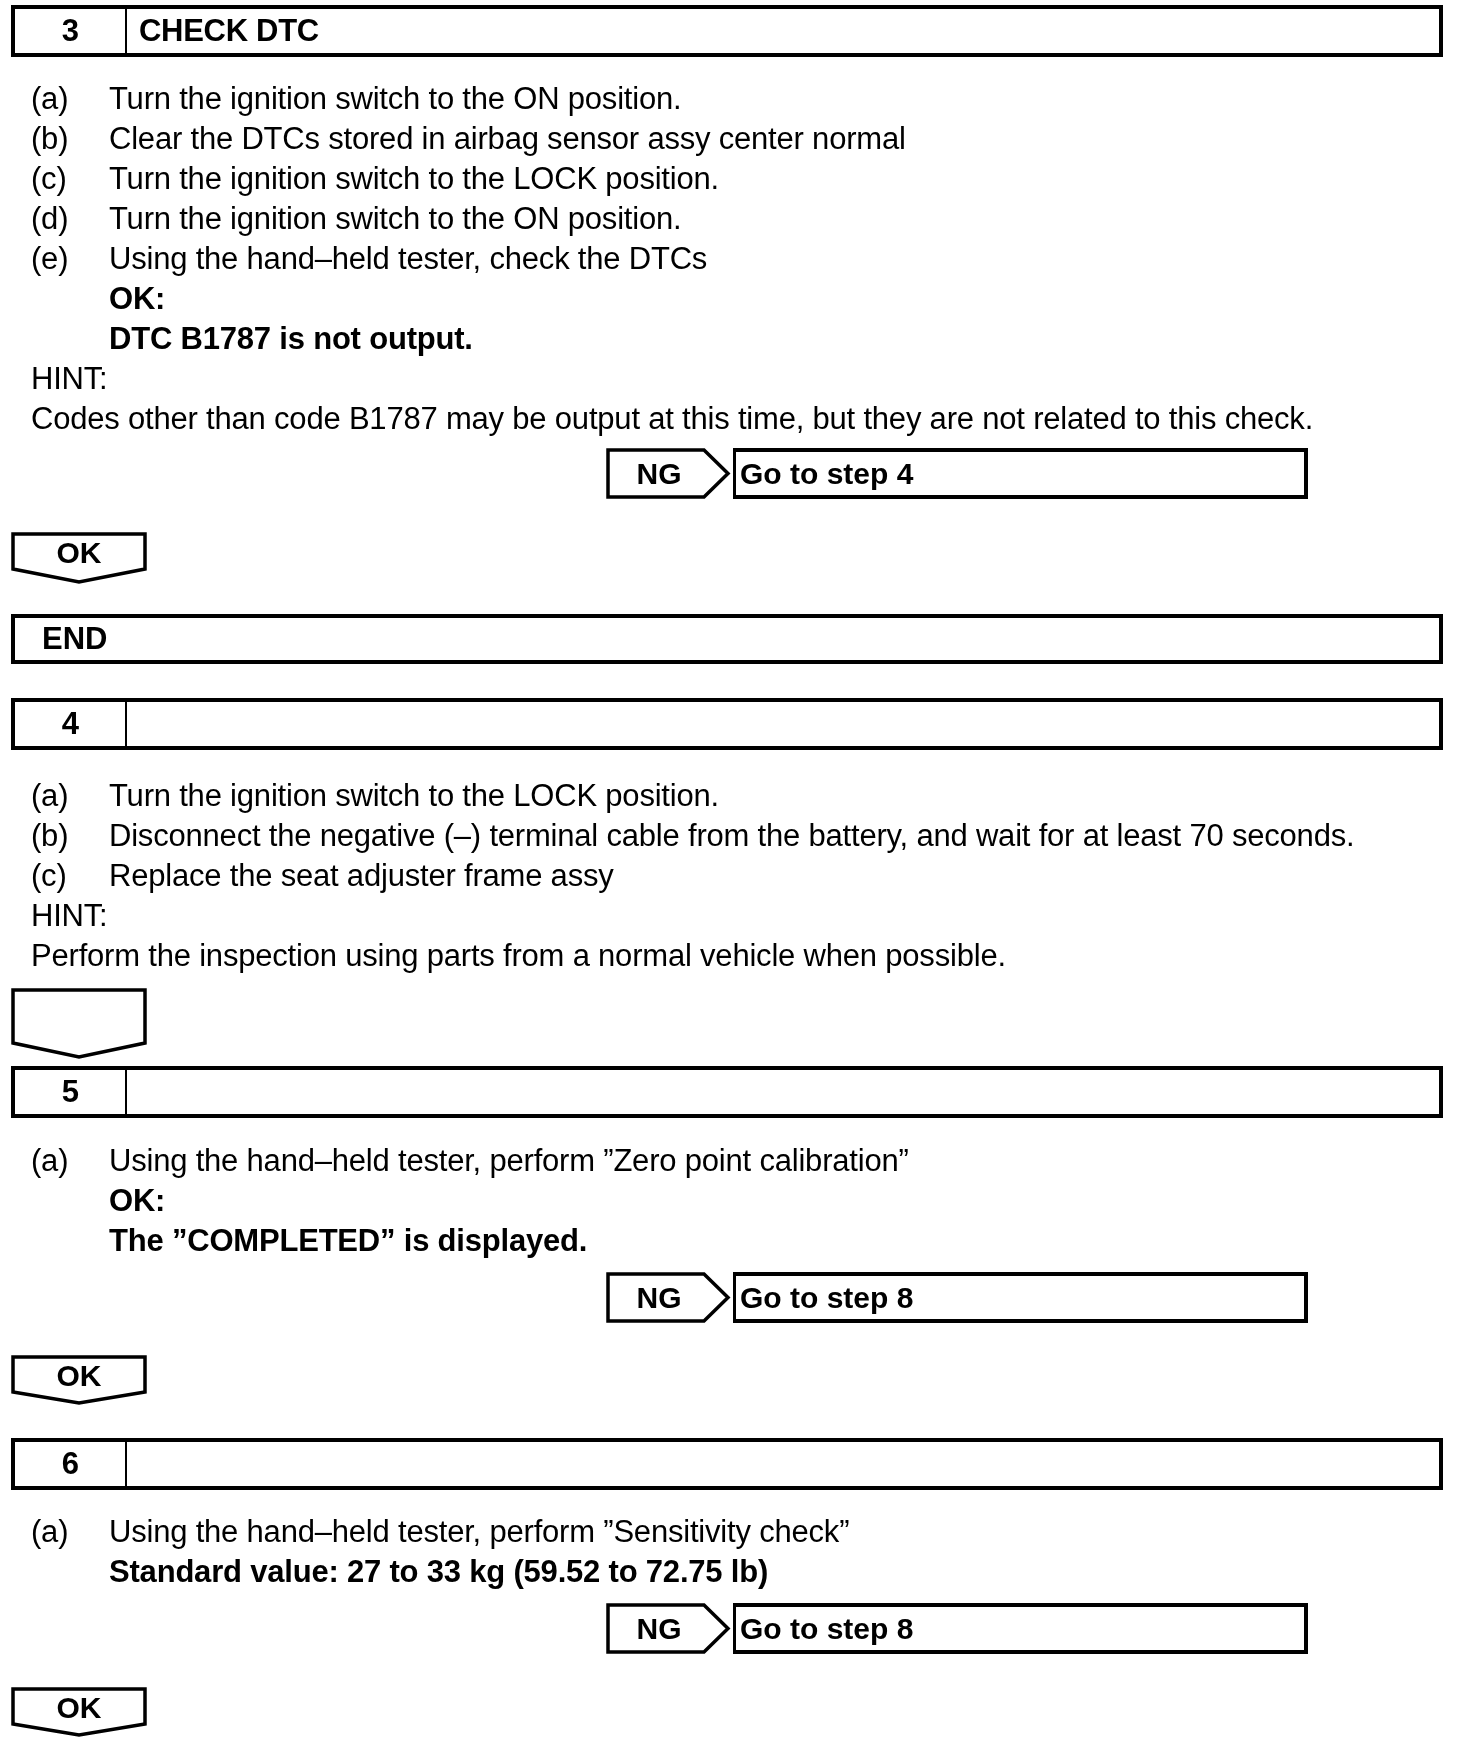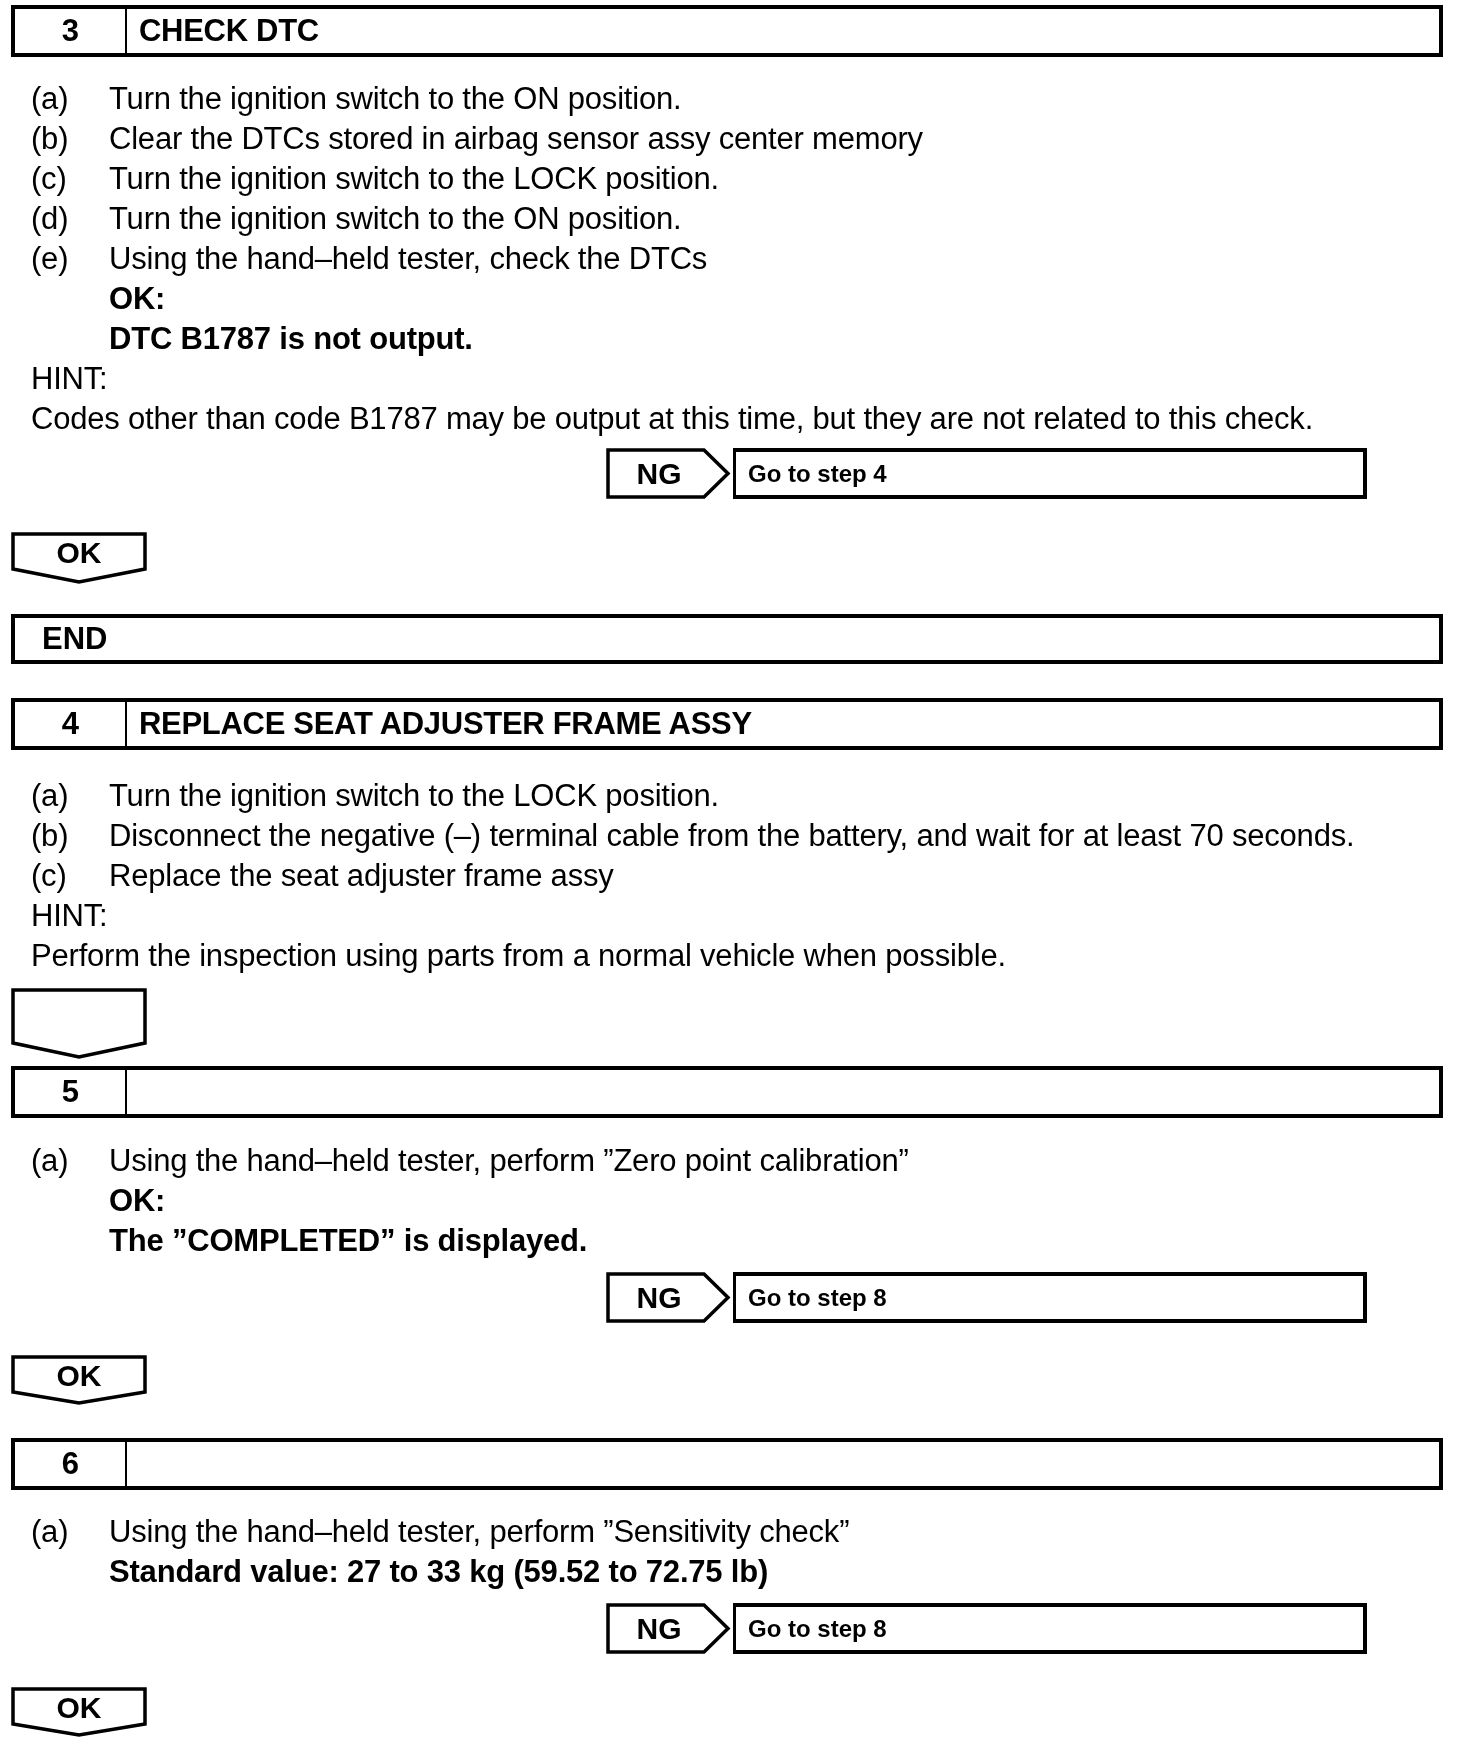--- a/index.html
+++ b/index.html
@@ -32,44 +32,44 @@
   .line .lbl { display: inline-block; width: 78px; }
   .line.indent { left: 90px; }
   .bold { font-weight: bold; }
   .ng-group { position: absolute; left: 606px; width: 838px; height: 51px; }
   .ng-svg { position: absolute; left: 0; top: 0; width: 126px; height: 51px; }
   .ng-label {
     position: absolute; left: 0; top: 0; width: 106px; height: 51px; line-height: 51px;
     text-align: center; font-weight: bold; font-size: 30px;
   }
   .goto-box {
-    position: absolute; left: 127px; top: 0; width: 634px; height: 51px; box-sizing: border-box;
+    position: absolute; left: 127px; top: 0; width: 575px; height: 51px; box-sizing: border-box;
     border: 3px solid #000; border-top-width: 4px; border-bottom-width: 4px; border-right-width: 4px;
-    line-height: 43px; padding-left: 12px; font-weight: bold; font-size: 24px;
+    line-height: 43px; padding-left: 4px; font-weight: bold; font-size: 30px;
   }
   .ok-arrow { position: absolute; left: 11px; width: 136px; height: 52px; }
   .ok-arrow svg { position: absolute; left: 0; top: 0; }
   .ok-label {
     position: absolute; left: 0; top: 0; width: 136px; height: 40px; line-height: 42px;
     text-align: center; font-weight: bold; font-size: 30px;
   }
 </style>
 </head>
 <body>
 
 <div class="step-header" style="top:5px;">
   <div class="step-num">3</div>
   <div class="step-title">CHECK DTC</div>
 </div>
 
 <div class="line" style="top:79px;">
   <span class="lbl">(a)</span><span>Turn the ignition switch to the ON position.</span>
 </div>
 <div class="line" style="top:119px;">
-  <span class="lbl">(b)</span><span>Clear the DTCs stored in airbag sensor assy center memory</span>
+  <span class="lbl">(b)</span><span>Clear the DTCs stored in airbag sensor assy center normal</span>
 </div>
 <div class="line" style="top:159px;">
   <span class="lbl">(c)</span><span>Turn the ignition switch to the LOCK position.</span>
 </div>
 <div class="line" style="top:199px;">
   <span class="lbl">(d)</span><span>Turn the ignition switch to the ON position.</span>
 </div>
 <div class="line" style="top:239px;">
   <span class="lbl">(e)</span><span>Using the hand–held tester, check the DTCs</span>
 </div>
@@ -90,21 +90,20 @@
   <svg width="136" height="52" viewBox="0 0 136 52">
     <polygon points="2,2 134,2 134,37 68,50 2,37" fill="#fff" stroke="#000" stroke-width="3.5" stroke-linejoin="miter"></polygon>
   </svg>
   <div class="ok-label">OK</div>
 </div>
 
 <div class="end-box" style="top:614px;">END</div>
 
 <div class="step-header" style="top:698px;">
   <div class="step-num">4</div>
-  <div class="step-title">REPLACE SEAT ADJUSTER FRAME ASSY</div>
 </div>
 
 <div class="line" style="top:776px;">
   <span class="lbl">(a)</span><span>Turn the ignition switch to the LOCK position.</span>
 </div>
 <div class="line" style="top:816px;">
   <span class="lbl">(b)</span><span>Disconnect the negative (–) terminal cable from the battery, and wait for at least 70 seconds.</span>
 </div>
 <div class="line" style="top:856px;">
   <span class="lbl">(c)</span><span>Replace the seat adjuster frame assy</span>

